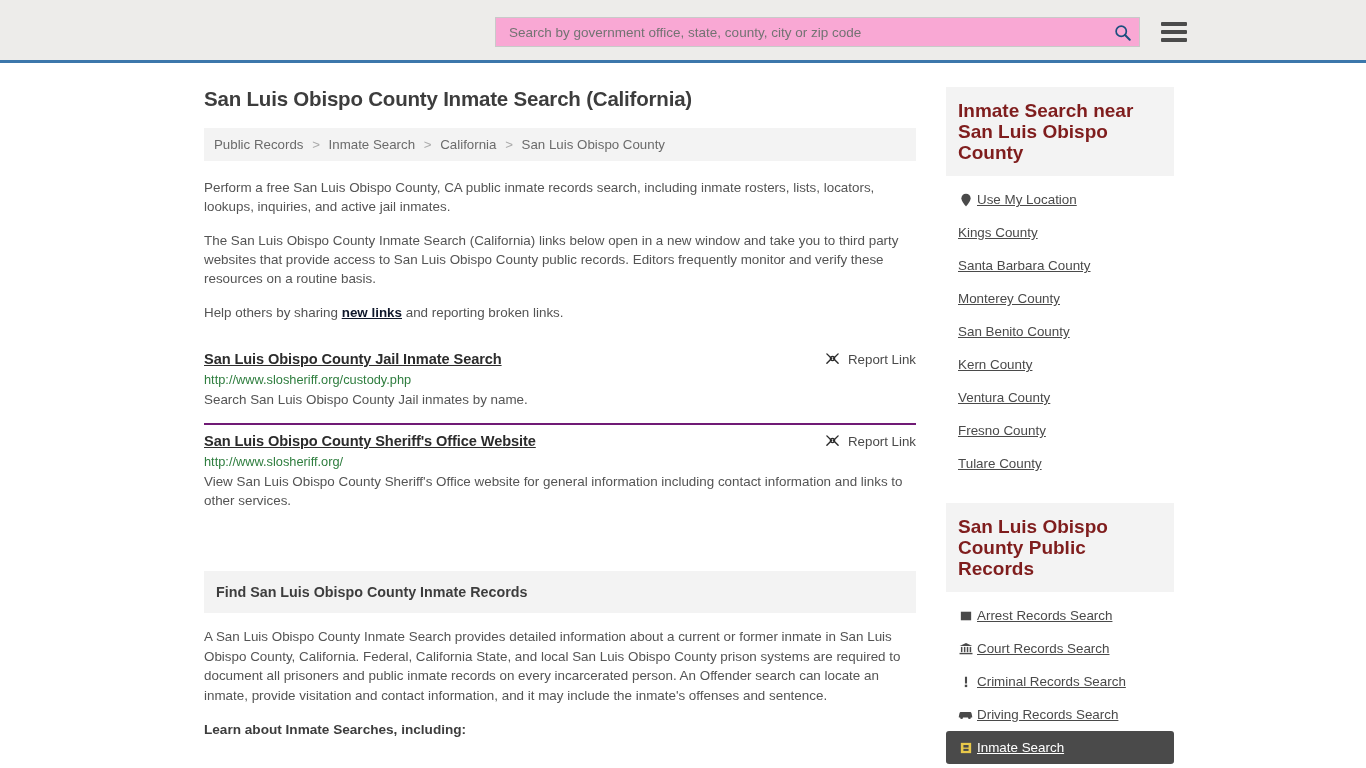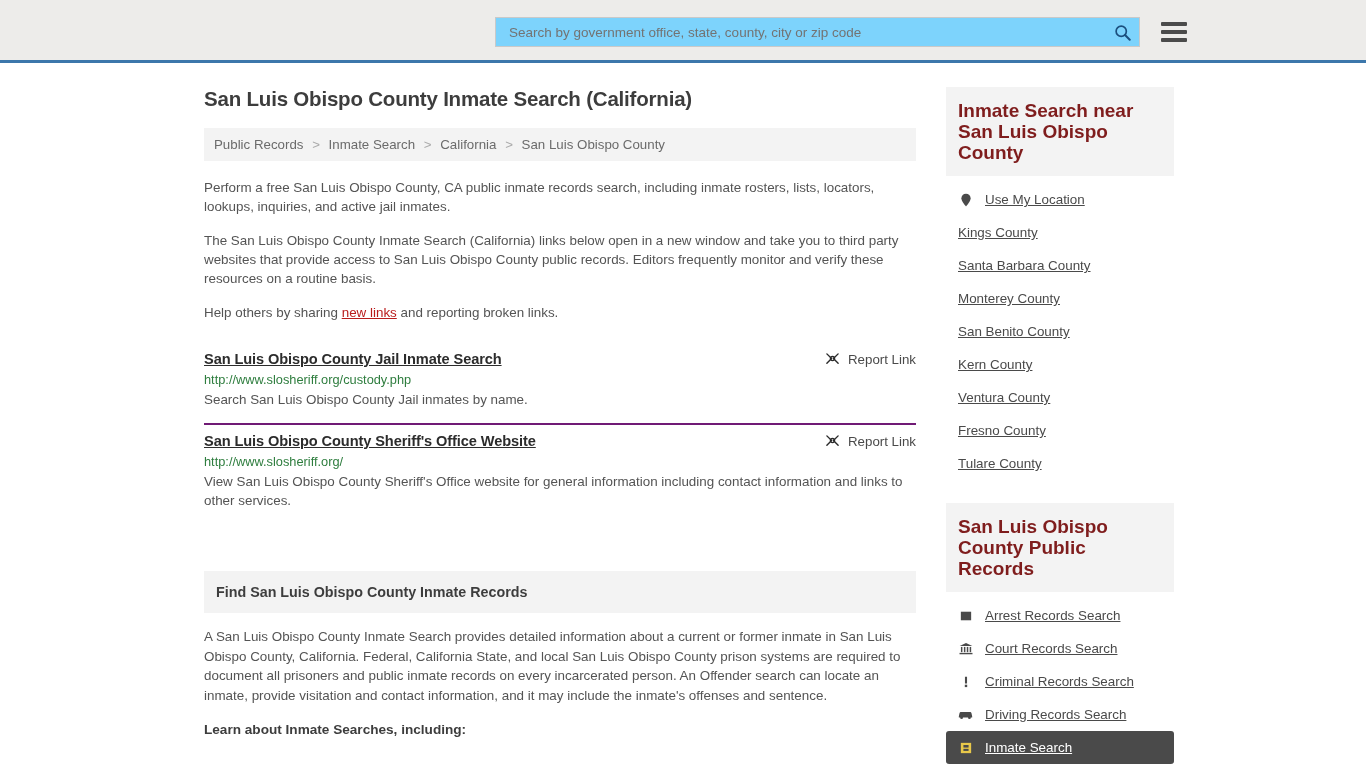--- a/index.html
+++ b/index.html
@@ -59,21 +59,21 @@
   .search-area {
     position: absolute;
     left: 495px;
     top: 17px;
     display: flex;
     align-items: center;
   }
   .search-box {
     width: 645px;
     height: 30px;
-    background: #7dd3fc;
+    background: #f9a8d4;
     border: 1px solid #c9c9c9;
     display: flex;
     align-items: center;
     padding: 0 8px 0 11px;
   }
   .search-box input {
     flex: 1;
     border: none;
     outline: none;
     font-family: "Liberation Sans", sans-serif;
@@ -128,23 +128,23 @@
   .breadcrumb .crumb { color: #6b6b6b; cursor: pointer; }
 
   .intro p {
     font-size: 13.4px;
     line-height: 19px;
     color: #545454;
     margin: 0 0 15px 0;
   }
   .intro p:last-child { margin-bottom: 0; }
   .inline-link {
-    color: #b91c1c;
+    color: #0f172a;
     text-decoration: underline;
-    font-weight: normal;
+    font-weight: bold;
     cursor: pointer;
   }
 
   
   .results { margin-top: 21px; }
   .result {
     padding: 8px 0 14px 0;
     border-bottom: 2px solid #701a75;
     position: relative;
   }
@@ -223,21 +223,21 @@
     padding: 13px 12px;
     font-size: 19px;
     font-weight: bold;
     color: #7f1d1d;
     line-height: 21px;
   }
   .side-list { padding-top: 7px; }
   .side-item {
     display: flex;
     align-items: center;
-    gap: 12px;
+    gap: 4px;
     padding: 9px 12px;
     font-size: 13.4px;
     cursor: pointer;
   }
   .side-item .lbl {
     color: #4a4a4a;
     text-decoration: underline;
   }
   .side-item.active {
     background: #4a4a4a;

